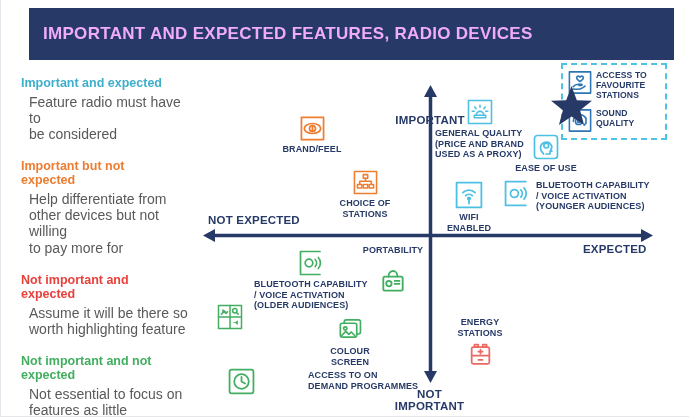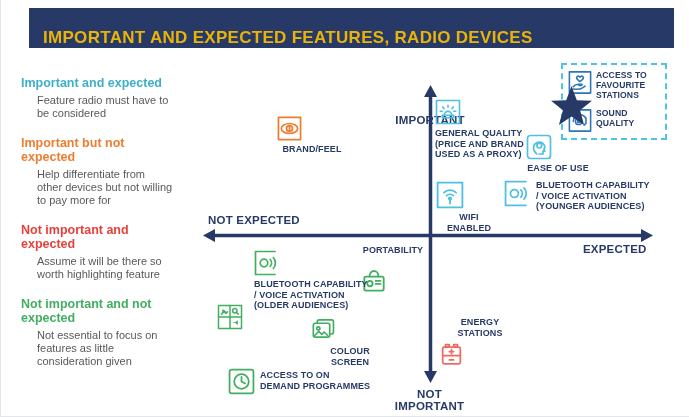--- a/index.html
+++ b/index.html
@@ -2,32 +2,32 @@
 <html><head>
 <meta charset="utf-8">
 <style>
   html,body{margin:0;padding:0;background:#ffffff;}
   .stage{
     position:relative;width:689px;height:417px;background:#ffffff;
     font-family:"Liberation Sans",sans-serif;overflow:hidden;
     border-left:1px solid #e3e6ea;border-bottom:1px solid #e3e6ea;box-sizing:border-box;
   }
   .titlebar{
-    position:absolute;left:28px;top:8px;width:645px;height:40px;background:#273A67;
-    color:#eab308;display:flex;align-items:flex-end;padding-left:14px;box-sizing:border-box;
+    position:absolute;left:28px;top:8px;width:645px;height:52px;background:#273A67;
+    color:#f0abfc;display:flex;align-items:center;padding-left:14px;box-sizing:border-box;
     font-weight:bold;font-size:17px;letter-spacing:.3px;
   }
   .legend{position:absolute;left:20px;top:76px;width:172px;}
   .lg-head{font-weight:bold;font-size:12.5px;line-height:1.12;margin:0 0 4px 0;white-space:pre-line;}
-  .lg-body{font-size:11px;color:#595959;line-height:1.15;margin:0 0 17px 16px;white-space:pre-line;}
+  .lg-body{font-size:14px;color:#595959;line-height:1.15;margin:0 0 17px 8px;white-space:pre-line;}
   .c-teal{color:#3EAFCB}.c-orange{color:#ED7D31}.c-red{color:#E8413C}.c-green{color:#42AE60}
   .axes{position:absolute;left:0;top:0;width:689px;height:417px;pointer-events:none;}
   .axis-label{position:absolute;color:#273A67;font-weight:bold;font-size:11.5px;letter-spacing:.2px;}
   .ta-c{text-align:center}
-  .item{position:absolute;display:flex;flex-direction:column;color:#273A67;}
+  .item{position:absolute;display:flex;flex-direction:column;align-items:center;color:#273A67;}
   .item.row{flex-direction:row;align-items:flex-start;}
   .ilabel{font-weight:bold;font-size:9px;line-height:1.18;white-space:pre-line;text-align:center;letter-spacing:.1px;}
   .ilabel.left{text-align:left;}
   .ic{display:block;margin-bottom:3px;}
   .item.row .ic{margin-bottom:0;margin-right:5px;}
   .self-start{align-self:flex-start;}
   .dashed-box{
     position:absolute;left:560px;top:63px;width:106px;height:77px;
     border:2px dashed #4FC3E3;box-sizing:border-box;background:#ffffff;
     display:flex;flex-direction:column;justify-content:center;gap:8px;padding:4px 5px;
@@ -90,20 +90,31 @@
   <div class="item" style="left:276px;top:116px;width:70px;">
     <svg class="ic" width="25" height="25" viewBox="0 0 26 26" fill="none" stroke="#ED7D31" stroke-width="1.8" stroke-linecap="round" stroke-linejoin="round">
       <rect x="1.5" y="1.5" width="23" height="23"></rect>
         <ellipse cx="13" cy="13" rx="8.5" ry="5.2"></ellipse>
         <circle cx="13" cy="13" r="3.1"></circle>
         <path d="M13 9.9v6.2"></path>
     </svg>
     <span class="ilabel">BRAND/FEEL</span>
   </div>
 
+  <div class="item" style="left:318px;top:170px;width:92px;">
+    <svg class="ic" width="25" height="25" viewBox="0 0 26 26" fill="none" stroke="#ED7D31" stroke-width="1.6" stroke-linecap="round" stroke-linejoin="round">
+      <rect x="1.5" y="1.5" width="23" height="23"></rect>
+        <rect x="10.7" y="4.8" width="4.6" height="3.8"></rect>
+        <path d="M13 8.6v3.2M7 15v-3.2h12V15"></path>
+        <rect x="4.6" y="15" width="4.6" height="3.8"></rect>
+        <rect x="10.7" y="15" width="4.6" height="3.8"></rect>
+        <rect x="16.8" y="15" width="4.6" height="3.8"></rect>
+    </svg>
+    <span class="ilabel">CHOICE OF STATIONS</span>
+  </div>
 
   <div class="item" style="left:434px;top:99px;width:90px;">
     <svg class="ic" width="26" height="26" viewBox="0 0 26 26" fill="none" stroke="#4EC0E4" stroke-width="1.6" stroke-linecap="round" stroke-linejoin="round">
       <rect x="1.5" y="1.5" width="23" height="23"></rect>
         <path d="M9.2 16.2a3.8 3.8 0 0 1 7.6 0"></path>
         <rect x="7.3" y="16.2" width="11.4" height="2.6"></rect>
         <path d="M13 6.2v2M7.8 8l1.3 1.7M18.2 8l-1.3 1.7M5.2 12.2h2.1M18.7 12.2h2.1"></path>
     </svg>
     <span class="ilabel left self-start">GENERAL QUALITY
 (PRICE AND BRAND
@@ -132,21 +143,21 @@
           <circle cx="11.5" cy="14" r="3.4"></circle>
           <circle cx="11.5" cy="14" r="1.1"></circle>
           <path d="M5.8 14a7.2 7.2 0 0 1 13.4-3.6"></path>
           <path d="M19.5 10.5v5.5l-2 2"></path>
       </svg>
       <span class="ilabel">SOUND
 QUALITY</span>
     </div>
   </div>
 
-  <div class="item" style="left:513px;top:134px;width:64px;margin-left:12px;">
+  <div class="item" style="left:513px;top:134px;width:64px;">
     <svg class="ic" width="26" height="26" viewBox="0 0 26 26" fill="none" stroke="#4EC0E4" stroke-width="1.7" stroke-linecap="round" stroke-linejoin="round">
       <rect x="1.5" y="1.5" width="23" height="23" rx="3"></rect>
         <path d="M10.5 20c-.8-1.8-3-2.6-3-6a5.8 5.8 0 0 1 10.8-2.9c.9 1.5.5 3-.4 4l1 2h-1.9v2.9h-4"></path>
         <circle cx="13.3" cy="11.6" r="2.4"></circle>
     </svg>
     <span class="ilabel">EASE OF USE</span>
   </div>
 
   <div class="item row" style="left:503px;top:180px;">
     <svg class="ic" width="27" height="27" viewBox="0 0 26 26" fill="none" stroke="#4EC0E4" stroke-width="1.7" stroke-linecap="round" stroke-linejoin="round">
@@ -206,21 +217,21 @@
   <div class="item" style="left:309px;top:316px;width:80px;">
     <svg class="ic" width="27" height="27" viewBox="0 0 26 26" fill="none" stroke="#42AE60" stroke-width="1.6" stroke-linecap="round" stroke-linejoin="round">
       <path d="M7 7V5.5a1.8 1.8 0 0 1 1.8-1.8h12a1.8 1.8 0 0 1 1.8 1.8v10a1.8 1.8 0 0 1-1.8 1.8H19"></path>
         <rect x="3.2" y="7" width="15.8" height="13.4" rx="1.8"></rect>
         <circle cx="8" cy="12" r="1.6"></circle>
         <path d="M4.5 18.8l4-4 2.9 2.9 2.3-2.3 3.3 3.4"></path>
     </svg>
     <span class="ilabel">COLOUR SCREEN</span>
   </div>
 
-  <div class="item row" style="left:227px;top:368px;">
+  <div class="item row" style="left:227px;top:368px;gap:48px;">
     <svg class="ic" width="27" height="27" viewBox="0 0 26 26" fill="none" stroke="#42AE60" stroke-width="1.7" stroke-linecap="round" stroke-linejoin="round">
       <rect x="1.5" y="1.5" width="23" height="23" rx="2"></rect>
         <circle cx="13" cy="13" r="7"></circle>
         <path d="M13 8.6V13l3.4 2"></path>
     </svg>
     <span class="ilabel left" style="margin-top:2px;">ACCESS TO ON
 DEMAND PROGRAMMES</span>
   </div>
 
   <div class="item" style="left:437px;top:317px;width:84px;">

